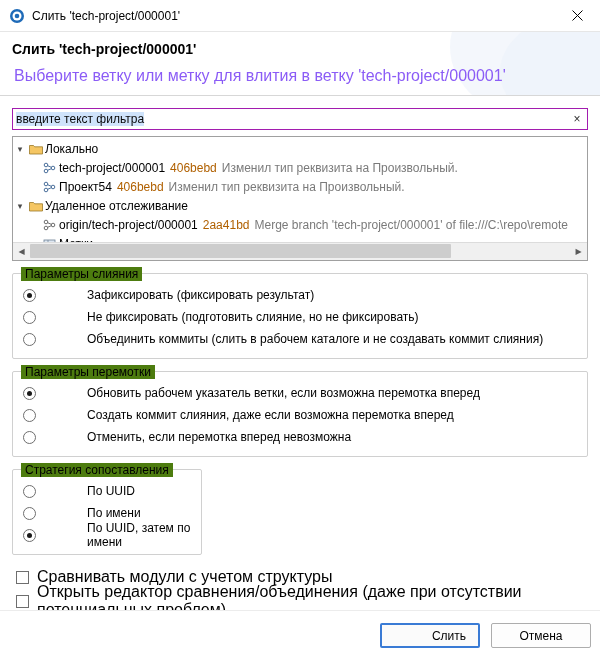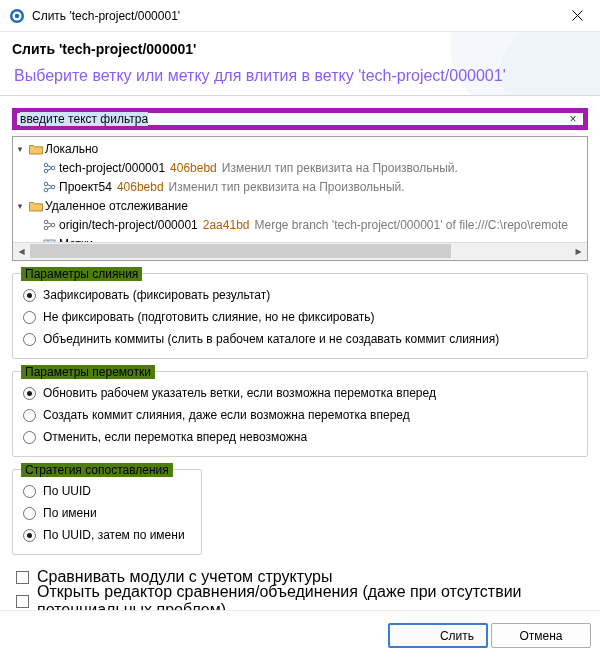--- a/index.html
+++ b/index.html
@@ -90,21 +90,21 @@
   .body {
     padding: 0 12px;
     background: #ffffff;
     position: relative;
   }
 
   
   .filter-wrap {
     margin-top: 12px;
     height: 22px;
-    border: 5px solid #a21caf;
+    border: 1px solid #a21caf;
     background: #fff;
     display: flex;
     align-items: center;
     box-sizing: border-box;
   }
   .filter-wrap .ftext {
     flex: 1 1 auto;
     padding: 0 3px;
     font-size: 12px;
     line-height: 20px;
@@ -198,20 +198,21 @@
     background: #4d7c0f;
     padding: 0 4px;
     font-size: 12px;
     color: #000;
   }
   .opt {
     display: flex;
     align-items: center;
     height: 22px;
     font-size: 12px;
+    gap: 44px;
   }
   .radio {
     width: 13px; height: 13px;
     border-radius: 50%;
     border: 1px solid #6e6e6e;
     background: #fff;
     margin-right: 7px;
     flex: 0 0 auto;
     position: relative;
     box-sizing: border-box;
@@ -257,21 +258,21 @@
     width: 100px;
     font-size: 12px;
     font-family: "Liberation Sans", sans-serif;
     background: #fdfdfd;
     border: 1px solid #adadad;
     border-radius: 2px;
     color: #000;
     cursor: default;
   }
   .btn.primary {
-    right: 112px;
+    right: 120px;
     border: 2px solid #3a7bd5;
     background: #fbfbfb;
     padding-left: 44px;
   }
   .btn.secondary { right: 9px; }
 </style>
 </head>
 <body>
 
 <div class="titlebar">

